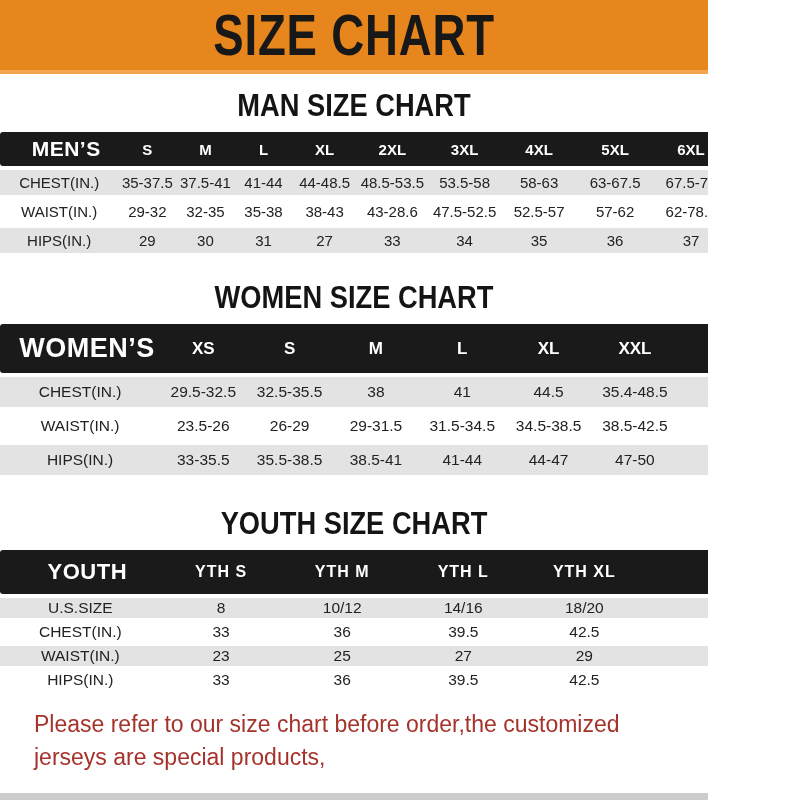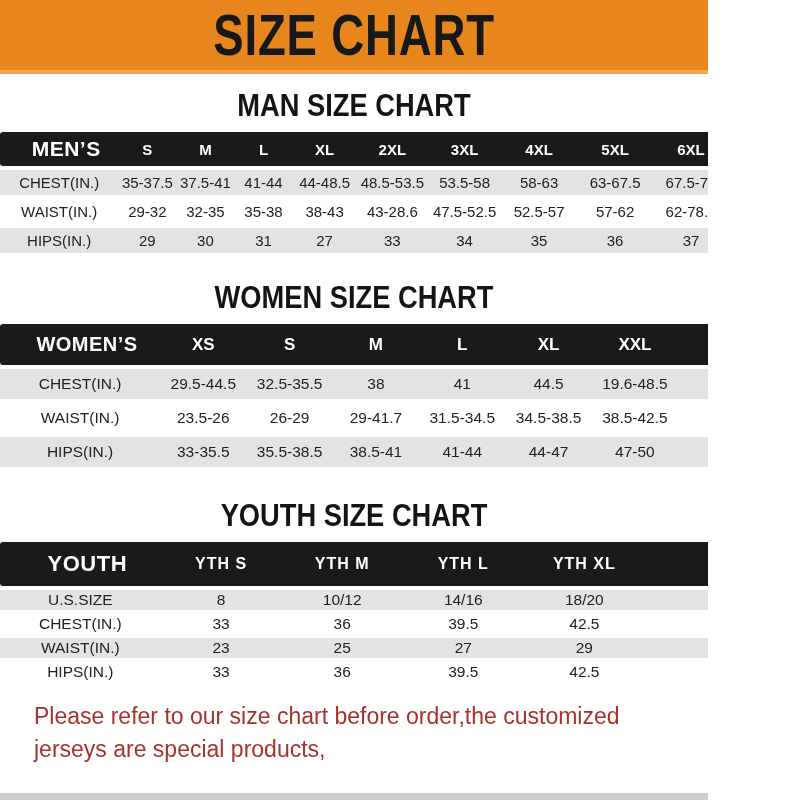--- a/index.html
+++ b/index.html
@@ -56,21 +56,21 @@
   .t-men .thead > div:nth-child(5){width:8.6%;}
   .t-men .thead > div:nth-child(6){width:9.6%;}
   .t-men .thead > div:nth-child(7){width:9.8%;}
   .t-men .thead > div:nth-child(8),
   .t-men .thead > div:nth-child(9),
   .t-men .thead > div:nth-child(10){width:10.2%;}
   .t-men .spacer{width:2%;}
   .t-men .hcell{font-size:15px;font-weight:700;}
   .t-men .trow > div{font-size:15px;padding:4px 0;}
   
-  .t-women .corner{width:20%;font-size:20px;padding-top:9px;padding-bottom:9px;}
+  .t-women .corner{width:20%;font-size:27px;padding-top:9px;padding-bottom:9px;}
   .t-women .hcell{width:11.8%;font-size:17px;font-weight:700;}
   .t-women .spacer{width:9%;}
   .t-women .trow > div{font-size:15.5px;padding:6px 0;}
   
   .t-youth .corner{width:20%;font-size:22px;padding-top:9px;padding-bottom:9px;}
   .t-youth .hcell{width:16.5%;font-size:16px;font-weight:700;letter-spacing:1px;}
   .t-youth .spacer{width:13.5%;}
   .t-youth .trow > div{font-size:15.5px;padding:1px 0;}
   
   .footer-note{
@@ -156,33 +156,33 @@
       <div class="hcell">XS</div>
       <div class="hcell">S</div>
       <div class="hcell">M</div>
       <div class="hcell">L</div>
       <div class="hcell">XL</div>
       <div class="hcell">XXL</div>
       <div class="spacer"></div>
     </div>
     <div class="trow">
       <div class="rlabel">CHEST(IN.)</div>
-      <div class="cell">29.5-44.5</div>
+      <div class="cell">29.5-32.5</div>
       <div class="cell">32.5-35.5</div>
       <div class="cell">38</div>
       <div class="cell">41</div>
       <div class="cell">44.5</div>
-      <div class="cell">19.6-48.5</div>
+      <div class="cell">35.4-48.5</div>
       <div class="cell"></div>
     </div>
     <div class="trow">
       <div class="rlabel">WAIST(IN.)</div>
       <div class="cell">23.5-26</div>
       <div class="cell">26-29</div>
-      <div class="cell">29-41.7</div>
+      <div class="cell">29-31.5</div>
       <div class="cell">31.5-34.5</div>
       <div class="cell">34.5-38.5</div>
       <div class="cell">38.5-42.5</div>
       <div class="cell"></div>
     </div>
     <div class="trow">
       <div class="rlabel">HIPS(IN.)</div>
       <div class="cell">33-35.5</div>
       <div class="cell">35.5-38.5</div>
       <div class="cell">38.5-41</div>

